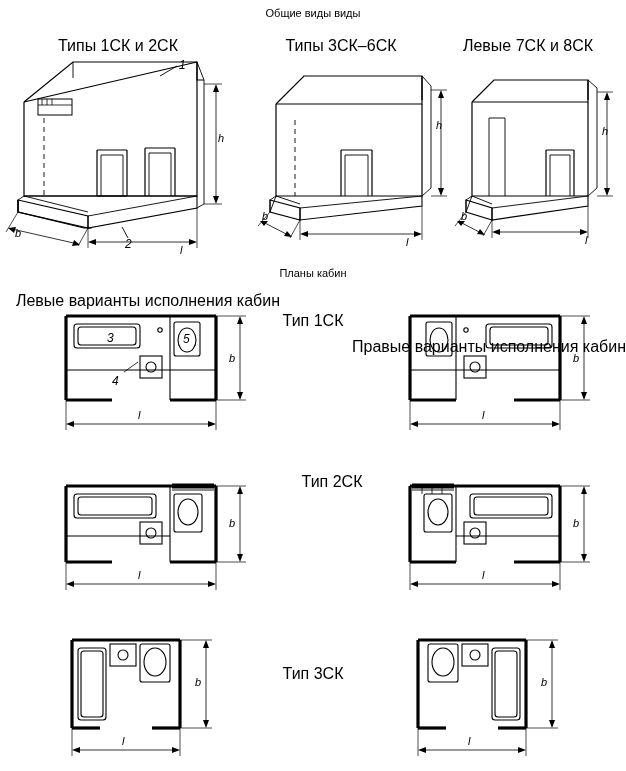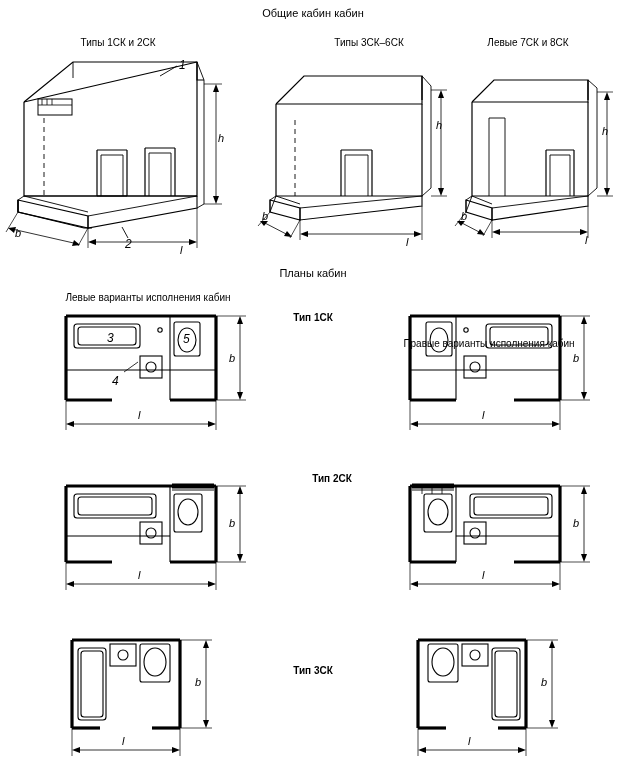--- a/index.html
+++ b/index.html
@@ -16,31 +16,31 @@
     overflow: hidden;
   }
   .sheet {
     position: absolute;
     left: 0; top: 0;
     width: 626px;
     height: 771px;
   }
   .lbl {
     position: absolute;
-    font-size: 10px;
+    font-size: 16px;
     color: #000;
     white-space: nowrap;
     line-height: 1;
   }
   .lbl.center {
     text-align: center;
     transform: translateX(-50%);
   }
   .lbl.bold {
-    font-weight: bold;
+    font-weight: normal;
   }
   .lbl.italic {
     font-style: italic;
   }
   .title-main {
     font-size: 11px;
   }
   svg.diagram {
     position: absolute;
     left: 0; top: 0;
@@ -48,24 +48,24 @@
   .dim-txt {
     font-style: italic;
     font-size: 11px;
   }
 </style>
 </head>
 <body>
 
 <div class="sheet">
 
-  <div class="lbl center title-main" style="left:313px; top:8px;">Общие кабин кабин</div>
+  <div class="lbl center title-main" style="left:313px; top:8px;">Общие виды виды</div>
 
   <div class="lbl center" style="left:118px; top:38px;">Типы 1СК и 2СК</div>
-  <div class="lbl center" style="left:341px; top:38px;margin-left:28px;">Типы 3СК–6СК</div>
+  <div class="lbl center" style="left:341px; top:38px;">Типы 3СК–6СК</div>
   <div class="lbl center" style="left:528px; top:38px;">Левые 7СК и 8СК</div>
 
   <svg class="diagram" width="626" height="771" viewBox="0 0 626 771" shape-rendering="geometricPrecision">
     <g fill="none" stroke="#000" stroke-width="1.2">
 
       <path d="M24,102 L73,62 L197,62 L197,80 L204,80"></path>
       <path d="M73,62 L73,78" stroke-width="0.9"></path>
 
       <path d="M24,102 L24,196 L197,196 L197,62"></path>
       <path d="M197,62 L24,102"></path>

